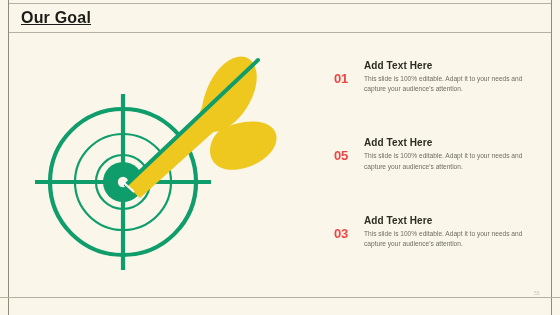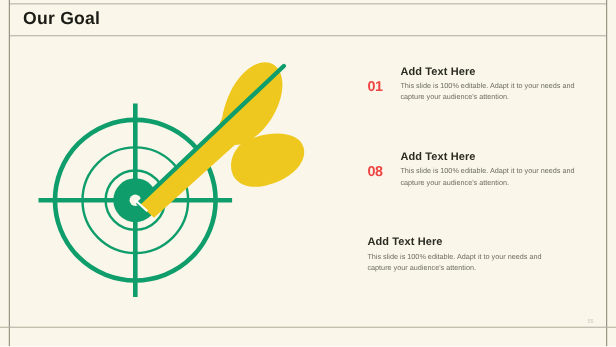--- a/index.html
+++ b/index.html
@@ -57,20 +57,21 @@
     box-sizing: border-box;
     display: flex;
     align-items: center;
   }
   .header-title {
     font-size: 16px;
     font-weight: bold;
     color: #1c1c16;
     letter-spacing: 0.2px;
     padding-left: 12px;
+    text-decoration: underline;
   }
 
   
   .target-wrap {
     position: absolute;
     left: 30px;
     top: 45px;
     width: 280px;
     height: 250px;
   }
@@ -183,30 +184,31 @@
       <div class="item-num">01</div>
       <div class="item-body">
         <p class="item-head">Add Text Here</p>
         <p class="item-desc">This slide is 100% editable. Adapt it to your needs and capture your audience's attention.</p>
       </div>
     </div>
 
     <div class="spacer-1"></div>
 
     <div class="item">
-      <div class="item-num">08</div>
+      <div class="item-num">05</div>
       <div class="item-body">
         <p class="item-head">Add Text Here</p>
         <p class="item-desc">This slide is 100% editable. Adapt it to your needs and capture your audience's attention.</p>
       </div>
     </div>
 
     <div class="spacer-2"></div>
 
     <div class="item">
+      <div class="item-num">03</div>
       <div class="item-body">
         <p class="item-head">Add Text Here</p>
         <p class="item-desc">This slide is 100% editable. Adapt it to your needs and capture your audience's attention.</p>
       </div>
     </div>
 
   </div>
 
   <div class="page-num">55</div>
 

